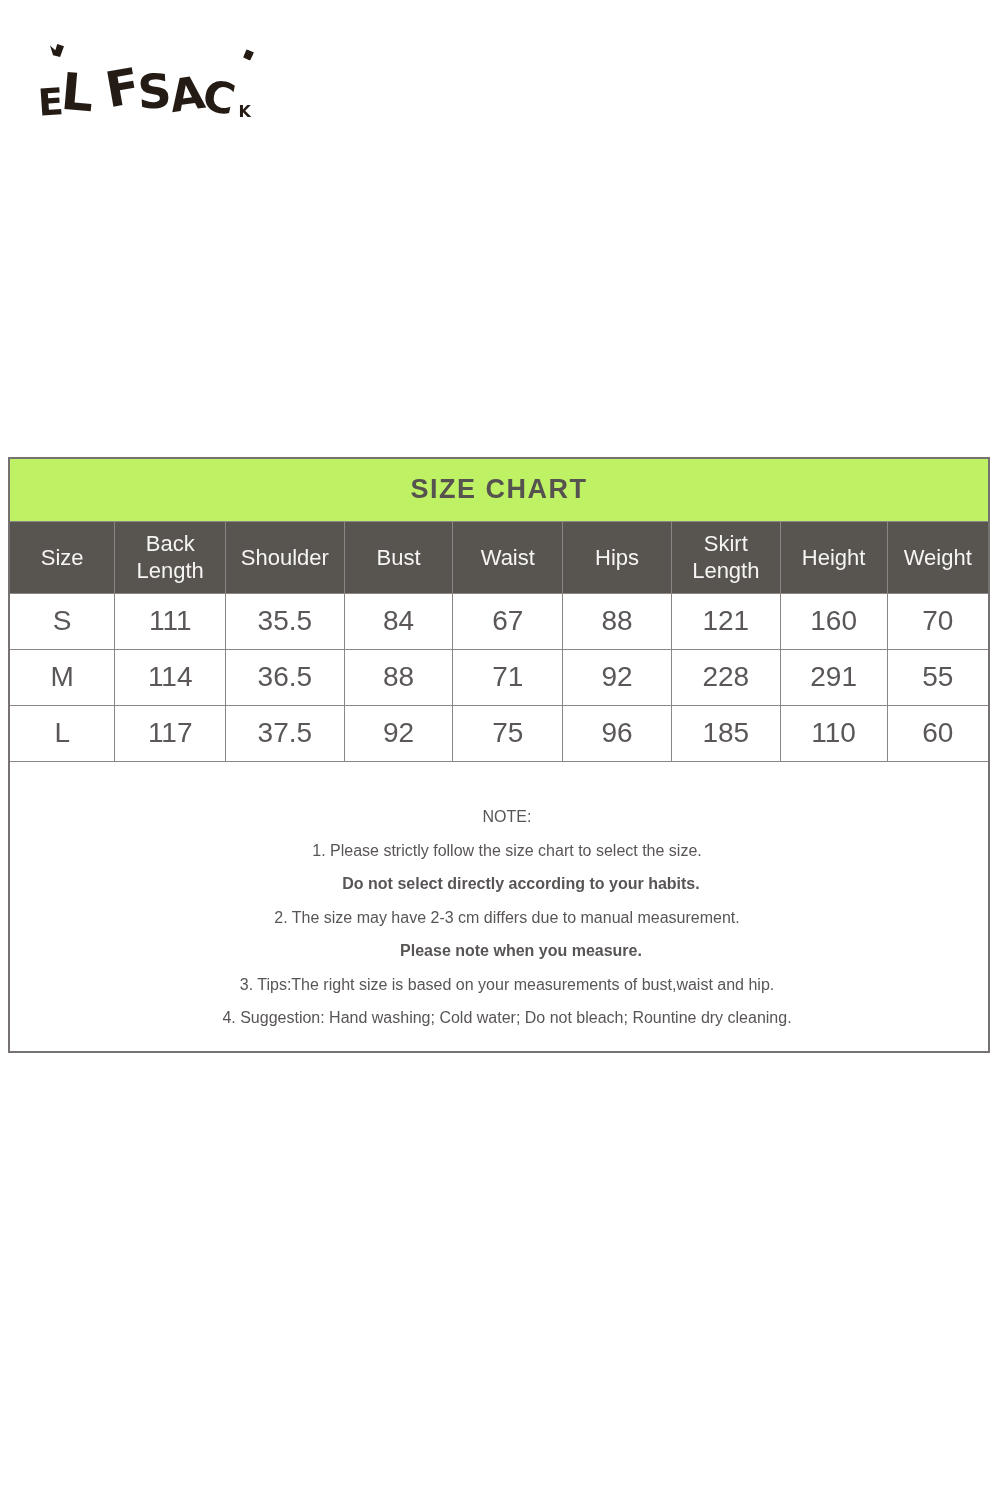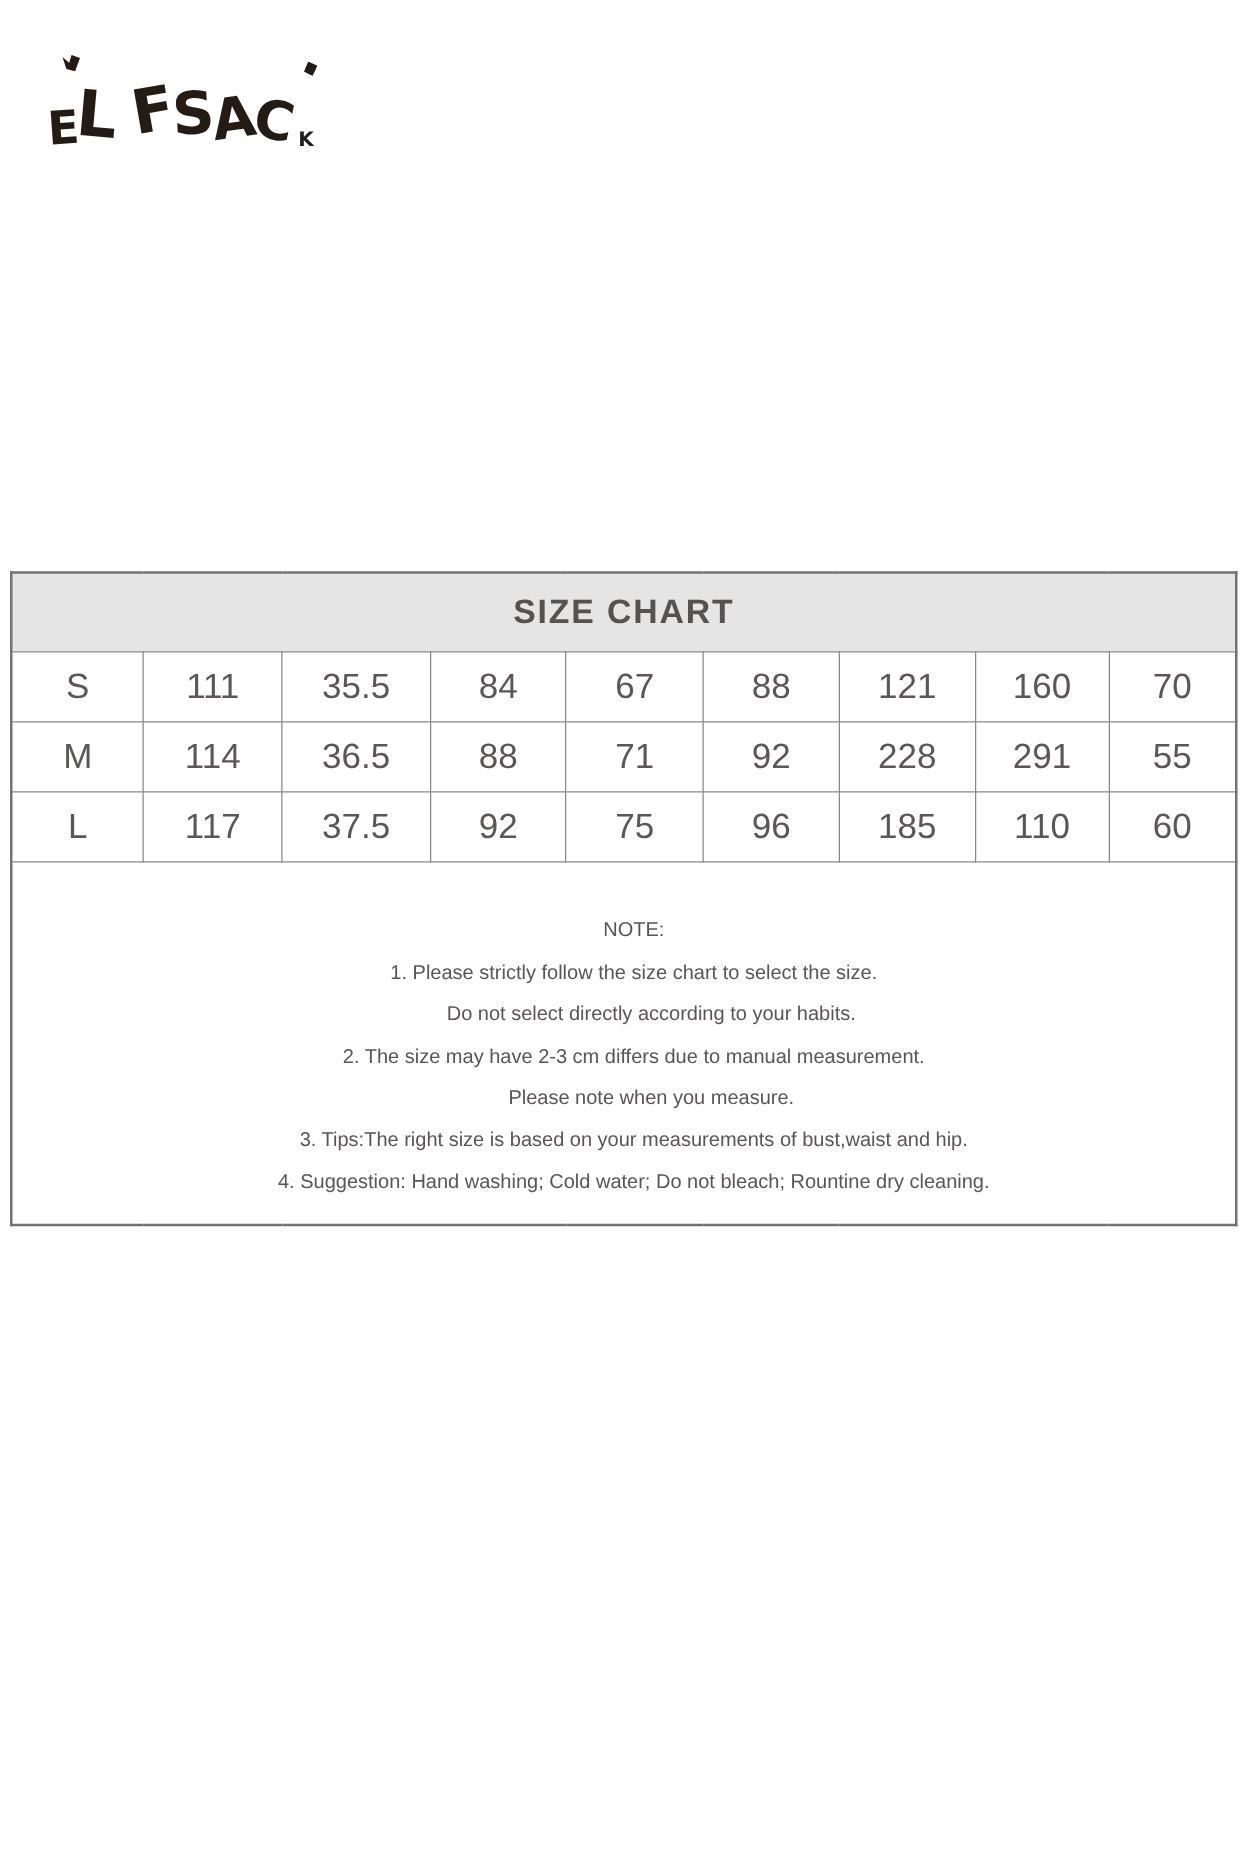--- a/index.html
+++ b/index.html
@@ -45,21 +45,21 @@
     position:absolute; left:8px; top:457px;
     width:982px;
     border-collapse:collapse; table-layout:fixed;
     border:2px solid #767272;
   }
   .size-chart th, .size-chart td {
     border:1px solid #8a8686;
     text-align:center; vertical-align:middle;
   }
   .title-cell {
-    background:#e5e5e5;
+    background:#bef264;
     height:63px;
     font-size:27px; font-weight:bold;
     color:#56524f; letter-spacing:1.5px;
   }
   .head-row th {
     background:#585450;
     color:#f6f5f4;
     height:72px;
     font-size:22px; font-weight:normal;
     line-height:27px;
@@ -71,21 +71,21 @@
     color:#5b5757;
   }
   .notes-cell {
     height:291px;
     vertical-align:top; text-align:left;
     padding:22px 20px 0 36px;
     font-size:16px;
     color:#595555;
   }
   .note-line { line-height:33.5px; white-space:nowrap; }
-  .note-line.indent { padding-left:28px; }
+  .note-line.indent { padding-left:28px;font-weight:bold; }
 </style>
 </head>
 <body>
 
 <div class="logo" aria-label="ELF SACK">
   <span class="logo-tick"></span>
   <span class="lt">E</span>
   <span class="lt">L</span>
   <span class="lt">F</span>
   <span class="lt">S</span>
@@ -103,20 +103,31 @@
     <col style="width:11.1%">
       <col style="width:11.2%">
       <col style="width:11.1%">
     <col style="width:11.1%">
       <col style="width:10.9%">
       <col style="width:10.4%">
   </colgroup>
   <tbody>
     <tr>
       <td class="title-cell" colspan="9">SIZE CHART</td>
+    </tr>
+    <tr class="head-row">
+      <th>Size</th>
+      <th>Back Length</th>
+      <th>Shoulder</th>
+      <th>Bust</th>
+      <th>Waist</th>
+      <th>Hips</th>
+      <th>Skirt Length</th>
+      <th>Height</th>
+      <th>Weight</th>
     </tr>
     <tr class="data-row">
       <td>S</td>
       <td>111</td>
       <td>35.5</td>
       <td>84</td>
       <td>67</td>
       <td>88</td>
       <td>121</td>
       <td>160</td>

